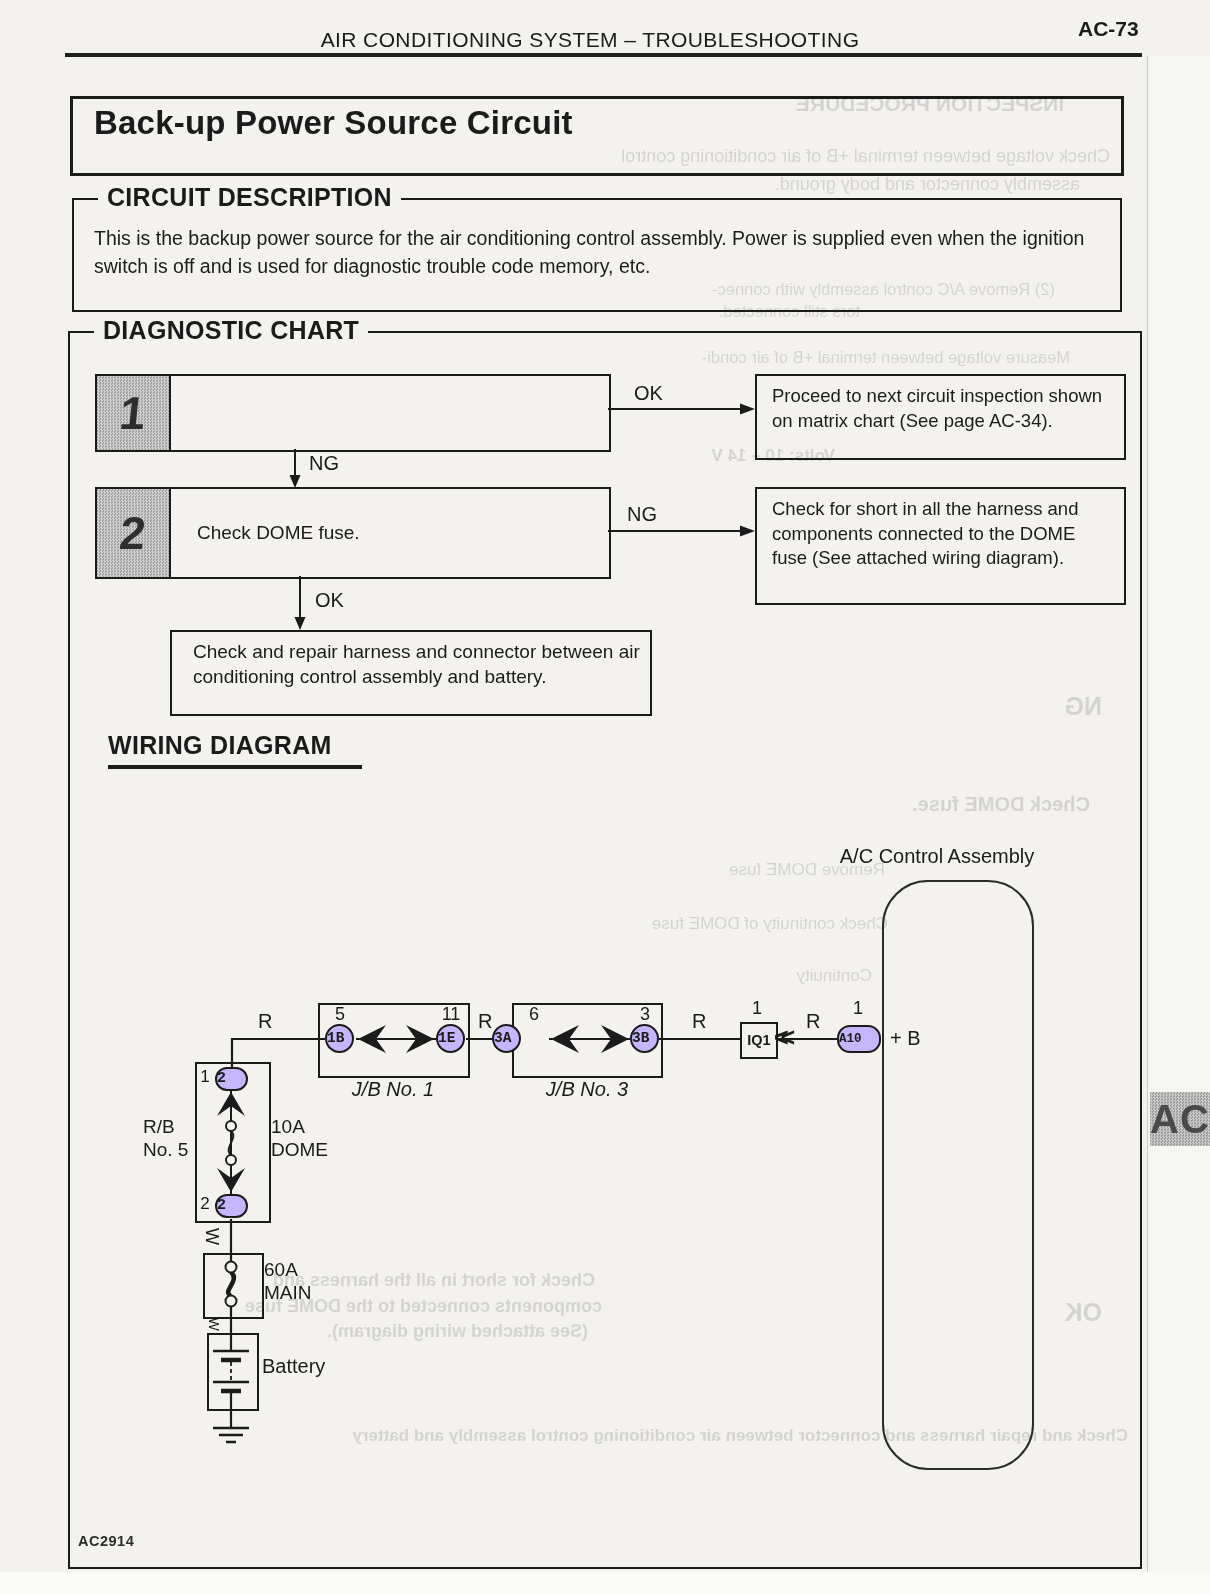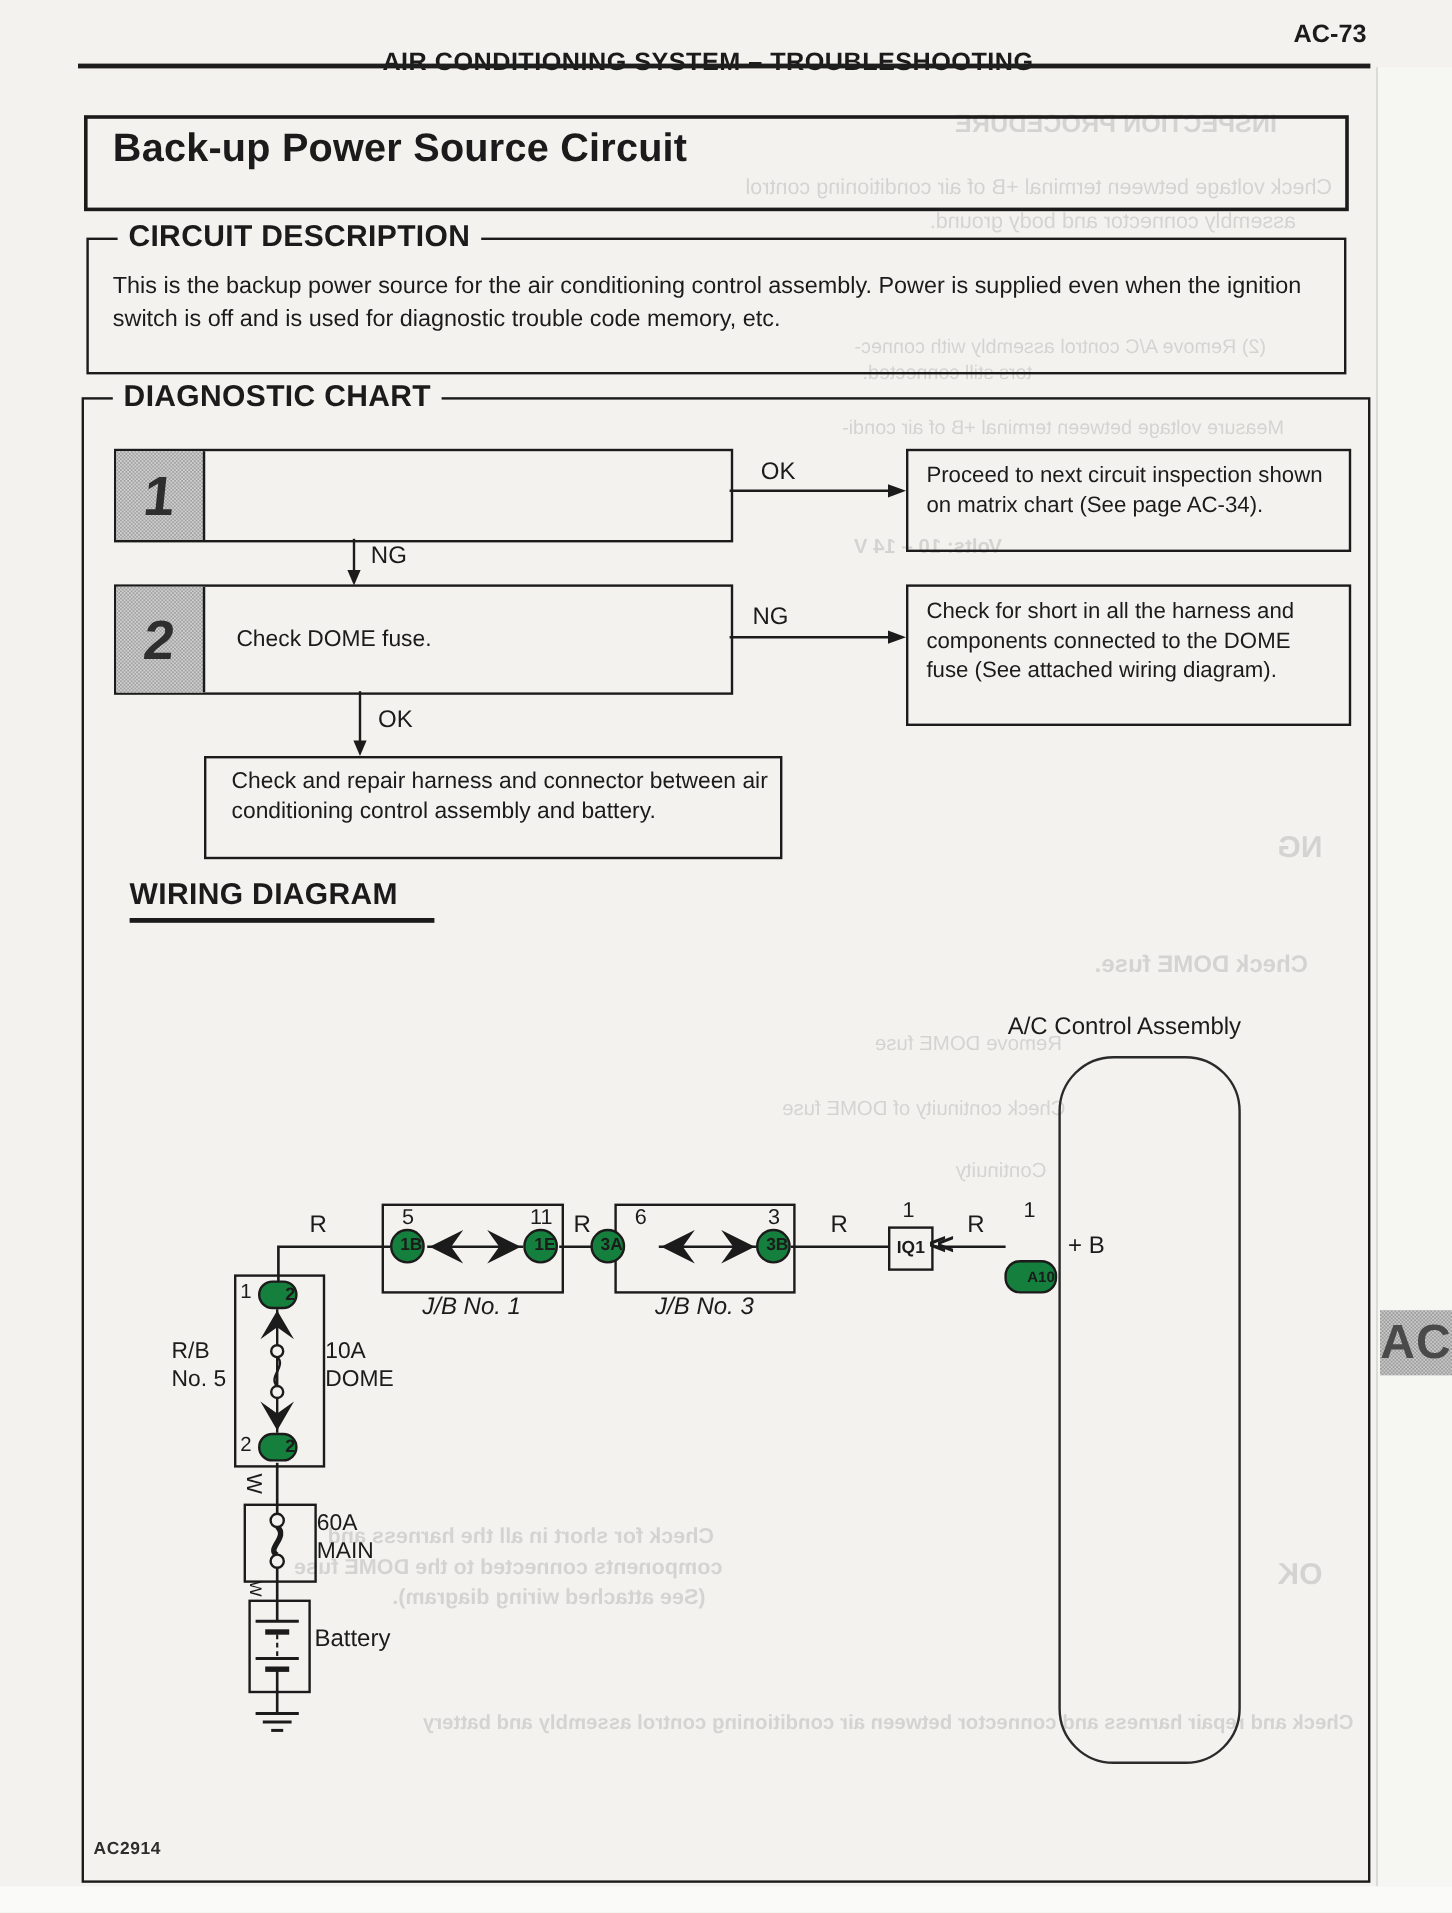--- a/index.html
+++ b/index.html
@@ -3,21 +3,21 @@
 <meta charset="utf-8">
 <style>
   html,body{margin:0;padding:0;background:#e9e8e5;}
   .page{
     position:relative;width:1210px;height:1594px;
     background:#f3f2ef;overflow:hidden;
     font-family:"Liberation Sans",sans-serif;color:#1b1b1b;
   }
   .abs{position:absolute;}
   
-  .hdr-title{left:40px;top:40px;width:1100px;text-align:center;font-size:21px;font-weight:bold;letter-spacing:.4px;}
+  .hdr-title{left:40px;top:28px;width:1100px;text-align:center;font-size:21px;font-weight:normal;letter-spacing:.4px;}
   .hdr-page{left:1078px;top:17px;font-size:21px;font-weight:bold;}
   .hdr-rule{left:65px;top:53px;width:1077px;height:4px;background:#1e1e1e;}
   
   .title-box{left:70px;top:96px;width:1048px;height:74px;border:3px solid #1b1b1b;}
   .title-text{left:94px;top:104px;font-size:33px;font-weight:bold;letter-spacing:.2px;}
   
   .frame{border:2.5px solid #1b1b1b;background:transparent;}
   .frame-label{position:absolute;top:-17px;left:24px;background:#f3f2ef;padding:0 9px;
     font-size:25px;font-weight:bold;letter-spacing:.3px;white-space:nowrap;}
   .desc-box{left:72px;top:198px;width:1046px;height:110px;}
@@ -38,22 +38,22 @@
   .plain-box{position:absolute;border:2.8px solid #1b1b1b;padding:8px 10px 0 21px;
     font-size:19px;line-height:24.5px;}
   .flow-label{position:absolute;font-size:20px;font-weight:normal;}
   
   .wd-heading{left:108px;top:731px;font-size:25px;font-weight:bold;letter-spacing:.3px;}
   .wd-underline{left:108px;top:765px;width:254px;height:3.5px;background:#1b1b1b;}
   .assembly{left:882px;top:880px;width:148px;height:586px;border:2.5px solid #2a2a2a;border-radius:46px;}
   .assembly-label{left:828px;top:845px;width:218px;text-align:center;font-size:20px;}
   .jb-box{position:absolute;border:2.5px solid #1b1b1b;}
   .jb-label{position:absolute;text-align:center;font-size:20px;font-style:italic;}
-  .conn{position:absolute;border:2.5px solid #1b1b1b;border-radius:50%;background:#15803d;
-    text-align:right;font-weight:bold;z-index:6;}
+  .conn{position:absolute;border:2.5px solid #1b1b1b;border-radius:50%;background:#c4b5fd;
+    text-align:left;font-weight:bold;z-index:6;font-family:Liberation Mono, monospace;}
   .pin{position:absolute;text-align:center;font-size:18px;z-index:6;}
   .wirelabel{position:absolute;font-size:20px;z-index:6;}
   .rot{transform:rotate(90deg);}
   .sym-box{position:absolute;border:2.5px solid #1b1b1b;}
   .small-label{position:absolute;font-size:19px;line-height:23px;}
   .fig-code{left:78px;top:1533px;font-size:14.5px;font-weight:bold;letter-spacing:.5px;color:#2d2d2d;}
   
   .side-tab{left:1150px;top:1092px;width:60px;height:54px;
     background-color:#b3b3b3;
     background-image:repeating-conic-gradient(#c9c9c9 0% 25%, #9d9d9d 0% 50%);
@@ -211,21 +211,21 @@
   <div class="wirelabel" style="left:258px;top:1010px;">R</div>
   <div class="wirelabel" style="left:478px;top:1010px;">R</div>
   <div class="wirelabel" style="left:692px;top:1010px;">R</div>
   <div class="wirelabel" style="left:806px;top:1010px;">R</div>
 
   <div class="pin" style="left:742px;top:998px;width:30px;">1</div>
   <div class="sym-box z5" style="left:740px;top:1022px;width:34px;height:33px;background:#f3f2ef;text-align:center;font-size:14.5px;font-weight:bold;line-height:33px;">IQ1</div>
   <div class="abs z6" style="left:774px;top:1023px;font-size:25px;font-weight:bold;letter-spacing:-8px;">&lt;&lt;</div>
 
   <div class="pin" style="left:843px;top:998px;width:30px;">1</div>
-  <div class="conn" style="left:837px;top:1025px;width:40px;height:24px;font-size:12.5px;line-height:24px;border-radius:13px;margin-top:25px;">A10</div>
+  <div class="conn" style="left:837px;top:1025px;width:40px;height:24px;font-size:12.5px;line-height:24px;border-radius:13px;">A10</div>
   <div class="abs z6" style="left:890px;top:1027px;font-size:20px;">+ B</div>
 
   <div class="sym-box z5" style="left:195px;top:1062px;width:72px;height:157px;"></div>
   <div class="pin" style="left:197px;top:1067px;width:16px;font-size:17px;">1</div>
   <div class="conn" style="left:215px;top:1067px;width:29px;height:20px;font-size:15px;line-height:20px;border-radius:13px;">2</div>
   <div class="pin" style="left:197px;top:1194px;width:16px;font-size:17px;">2</div>
   <div class="conn" style="left:215px;top:1194px;width:29px;height:20px;font-size:15px;line-height:20px;border-radius:13px;">2</div>
   <div class="small-label" style="left:143px;top:1115px;text-align:left;">
     <div>R/B</div>
     <div>No. 5</div>

